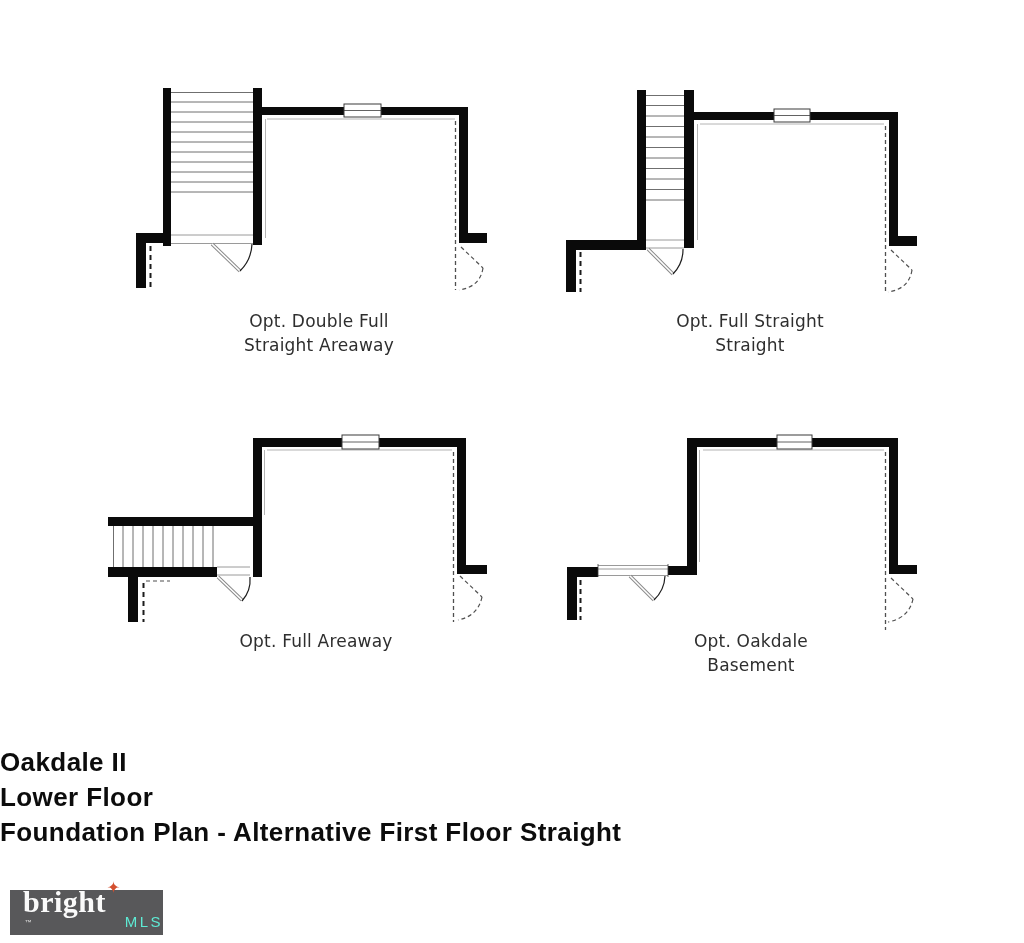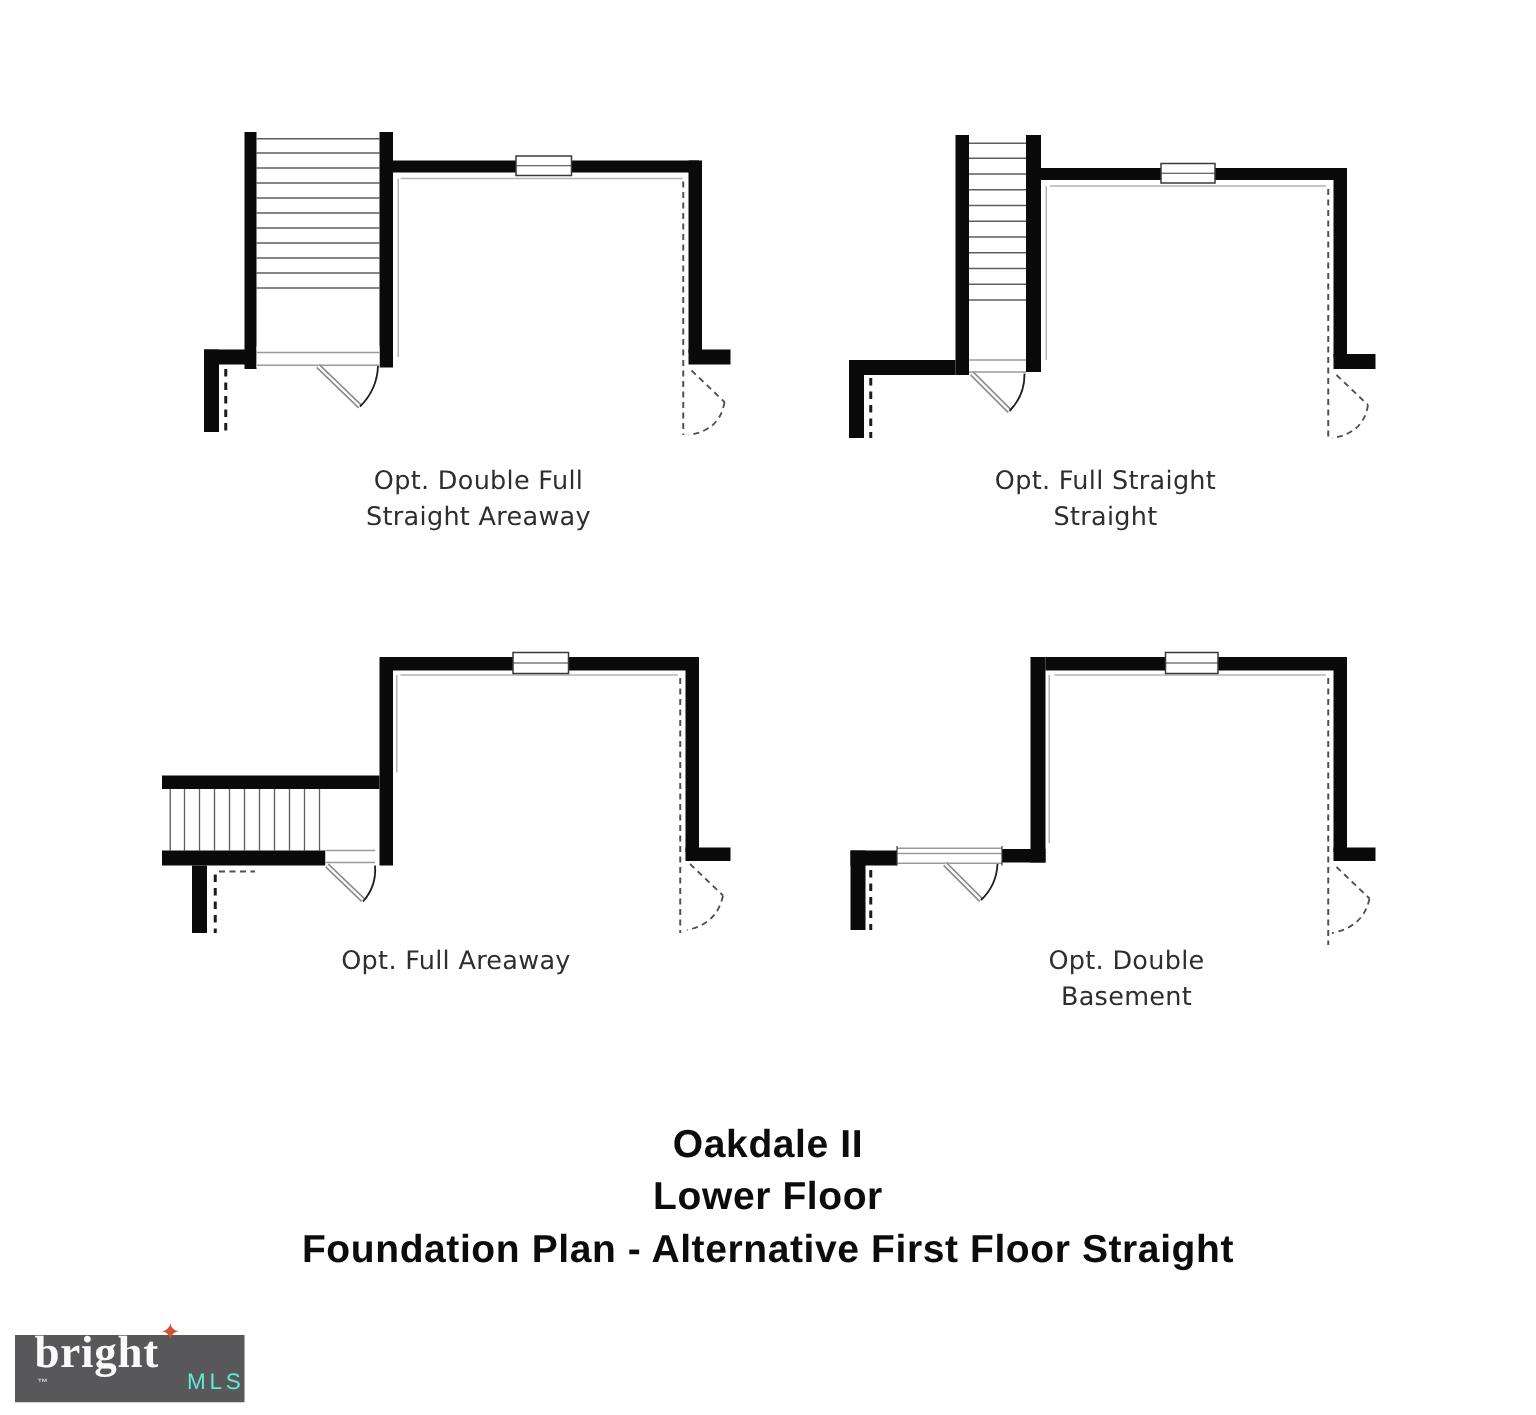--- a/index.html
+++ b/index.html
@@ -7,21 +7,21 @@
     position:relative;width:1024px;height:935px;background:#ffffff;
     overflow:hidden;font-family:"DejaVu Sans",sans-serif;
   }
   .plan-svg{position:absolute;}
   .plan-caption{
     position:absolute;width:300px;text-align:center;
     font-size:17px;line-height:24px;color:#2e2e2e;letter-spacing:.2px;
     font-family:"DejaVu Sans",sans-serif;
   }
   #title-block{
-    position:absolute;left:0;top:745px;width:1024px;text-align:center;
+    position:absolute;left:0;top:745px;width:1024px;
     font-family:"Liberation Sans",sans-serif;font-weight:700;
     font-size:26px;line-height:35px;color:#0c0c0c;letter-spacing:.4px;
   }
   #logo{
     position:absolute;left:0;top:890px;width:153px;height:53px;
     background:#58585a;display:flex;align-items:center;
     padding-left:13px;box-sizing:border-box;margin-left:10px;
   }
   .brand{
     position:relative;font-family:"Liberation Serif",serif;font-weight:700;
@@ -198,30 +198,30 @@
       <path class="sidedash" d="M580.5 580V620"></path>
       <path class="swingdash" d="M891 578L913 599"></path>
       <path class="swingdash" d="M913 599Q909 618 888 622"></path>
     </g>
   </svg>
 
   <div class="plan-caption" style="left:169px;top:309px">
     <span>Opt. Double Full</span><br>
     <span>Straight Areaway</span>
   </div>
-  <div class="plan-caption" style="left:587px;top:309px">
+  <div class="plan-caption" style="left:600px;top:309px">
     <span>Opt. Full Straight</span><br>
     <span>Straight</span>
   </div>
-  <div class="plan-caption" style="left:154px;top:629px">
+  <div class="plan-caption" style="left:166px;top:629px">
     <span>Opt. Full Areaway</span><br>
     <span></span>
   </div>
   <div class="plan-caption" style="left:601px;top:629px">
-    <span>Opt. Double</span><br>
+    <span>Opt. Oakdale</span><br>
     <span>Basement</span>
   </div>
 
   <div id="title-block">
     <div>Oakdale II</div>
     <div>Lower Floor</div>
     <div>Foundation Plan - Alternative First Floor Straight</div>
   </div>
 
   <div id="logo">

